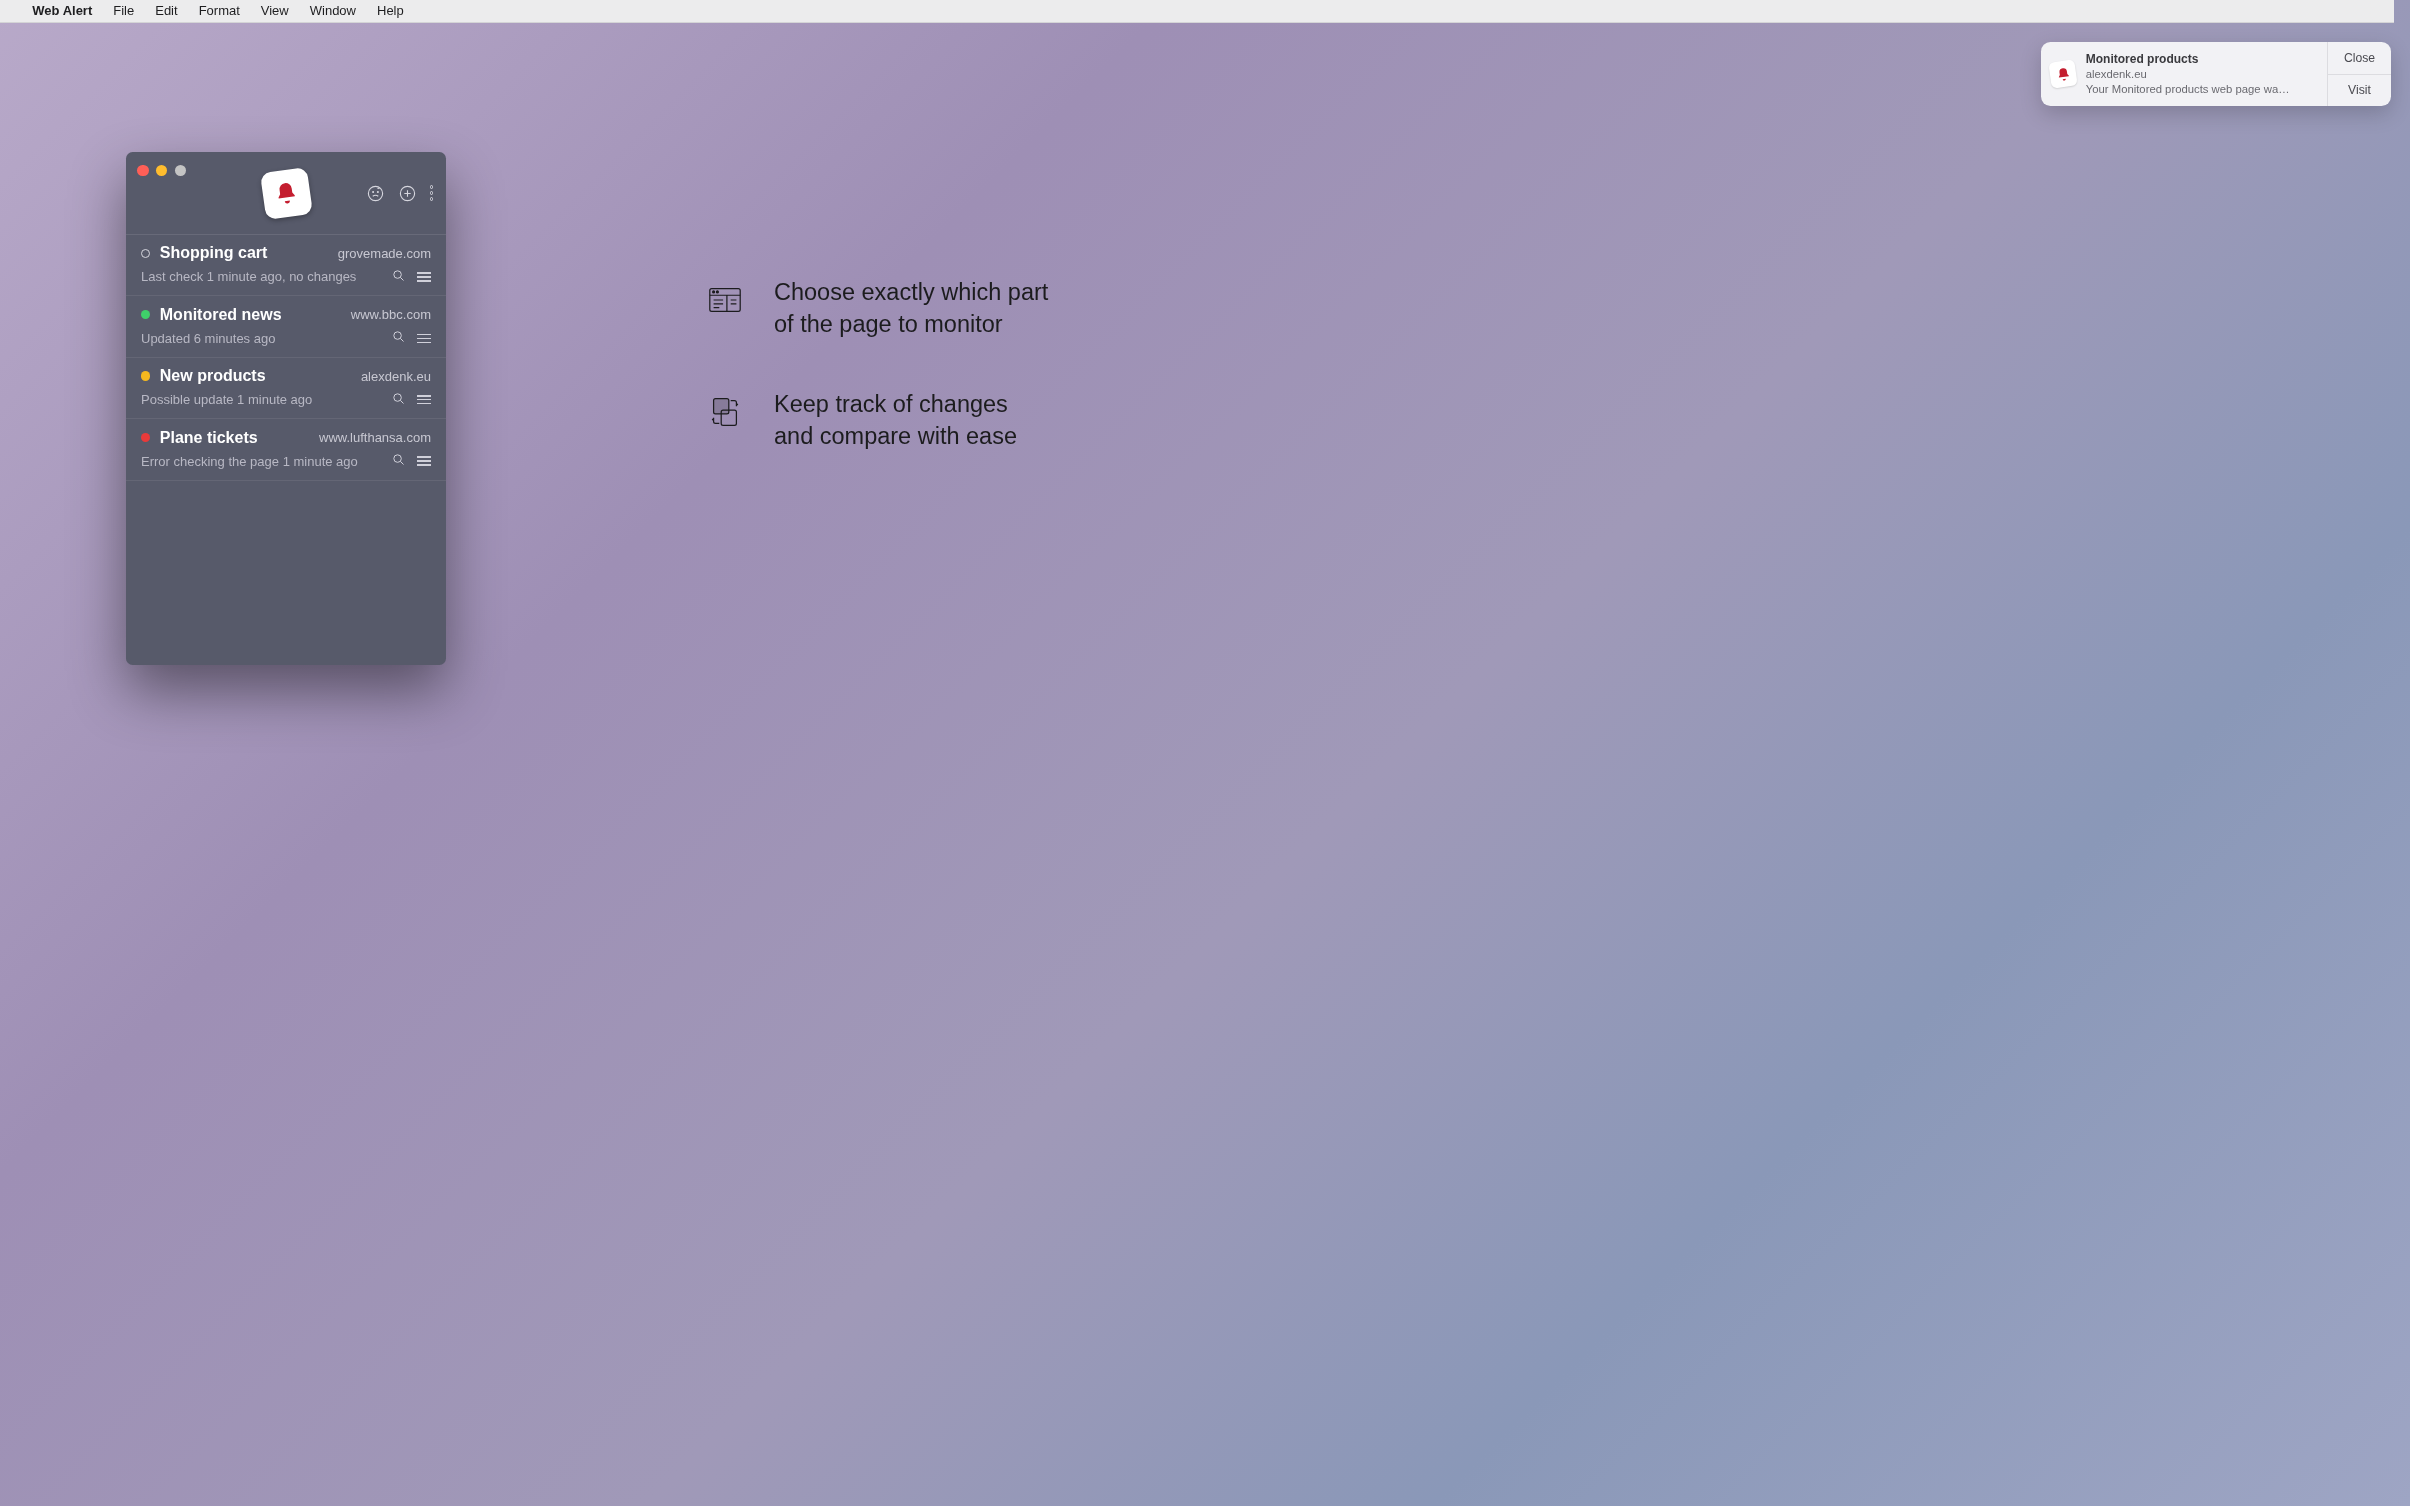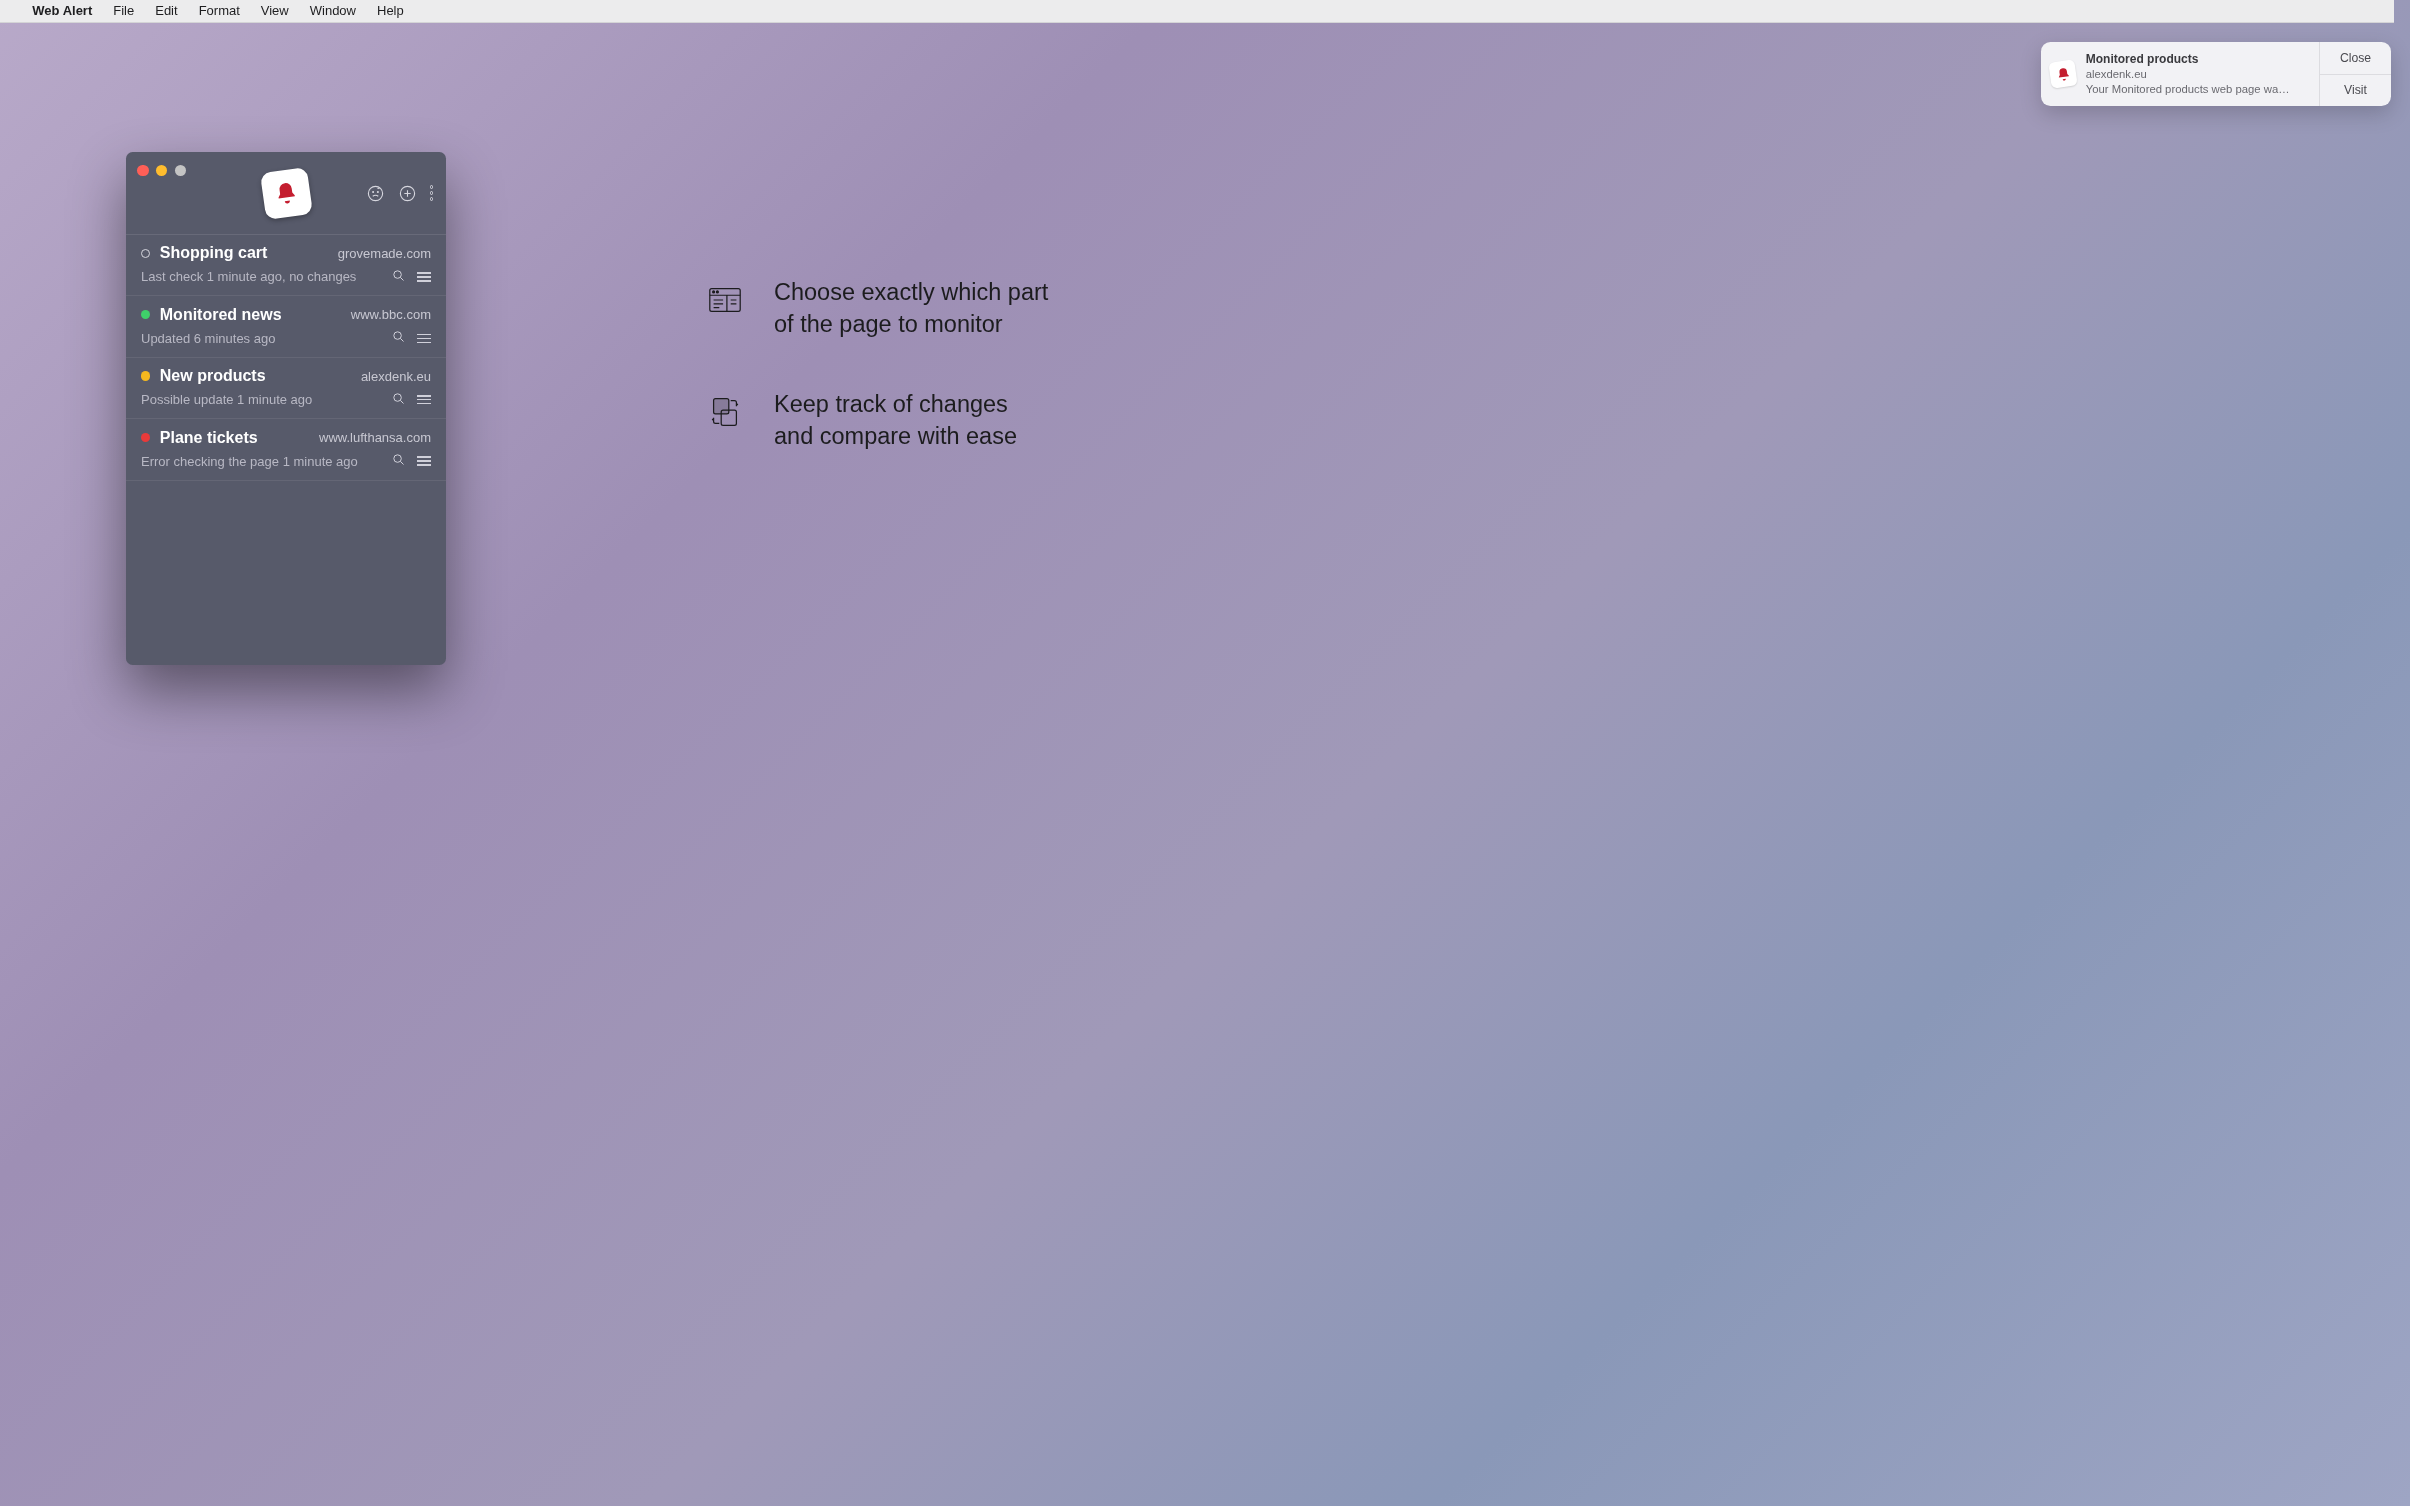--- a/index.html
+++ b/index.html
@@ -41,21 +41,21 @@
   width: 26px; height: 26px; background: #fff; border-radius: 5.6px;
   display:flex;align-items:center;justify-content:center;
   box-shadow: 0 0.9px 1.9px rgba(0,0,0,.15);
   transform: rotate(-8deg);
 }
 .notif-appicon svg { width: 15px; height: 15px; }
 .notif-text { flex:1; min-width:0; line-height:1.25; }
 .notif-title { font-size:12px; font-weight:600; color:#3a3a3e; }
 .notif-sub { font-size:11.3px; color:#6a6a70; }
 .notif-msg { font-size:11.3px; color:#6a6a70; white-space:nowrap; overflow:hidden; text-overflow:ellipsis; }
-.notif-actions { width: 72px; display:flex; flex-direction:column; border-left:0.9px solid #dcdce0;}
+.notif-actions { width: 64px; display:flex; flex-direction:column; border-left:0.9px solid #dcdce0;}
 .notif-actions button {
   flex:1; border:none; background:transparent; font-size:12.2px; color:#4a4a50;
   cursor:pointer;
 }
 .notif-actions button:first-child { border-bottom:0.9px solid #dcdce0;}
 
 
 .appwin {
   position: absolute; left: 126px; top: 152px;
   width: 320px; height: 513px;

